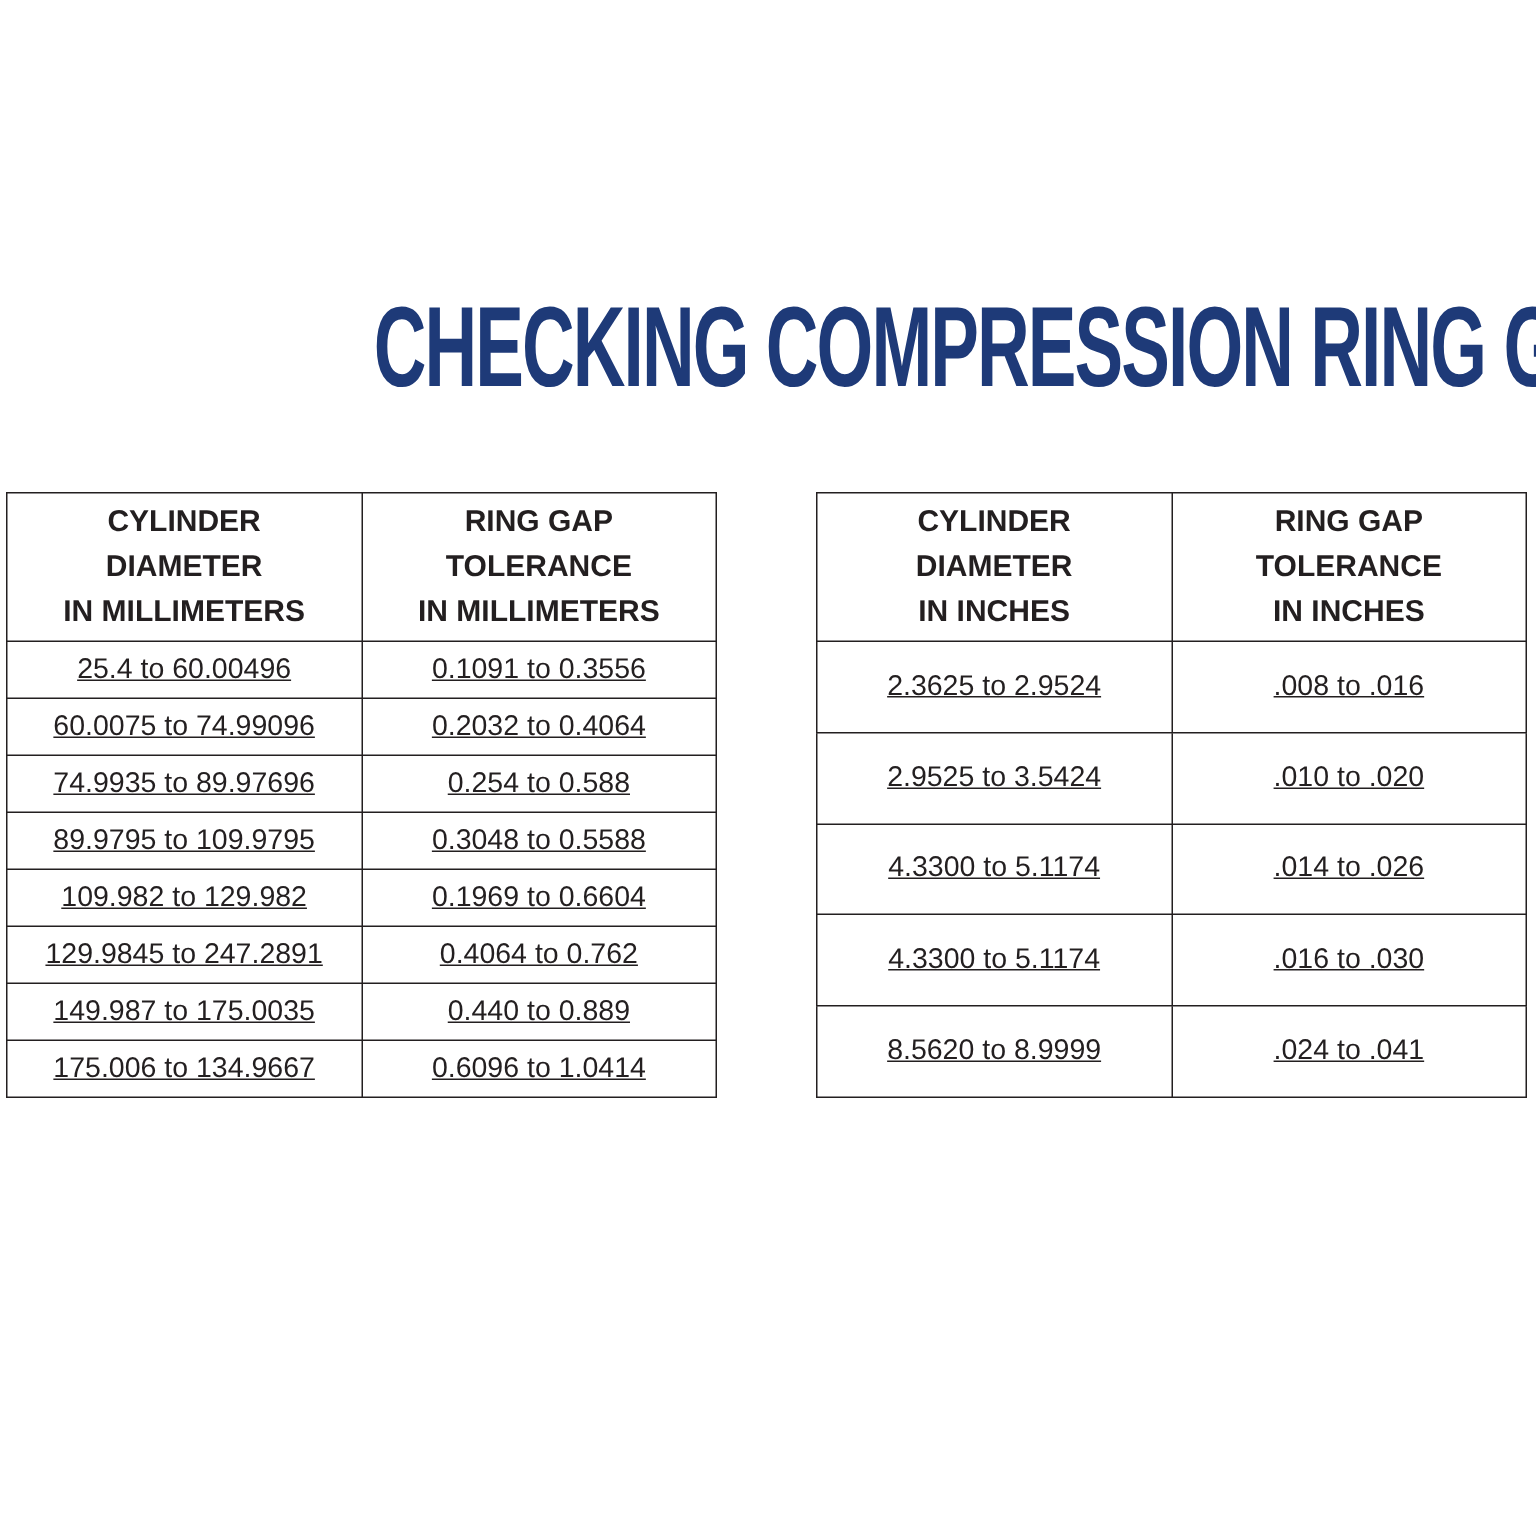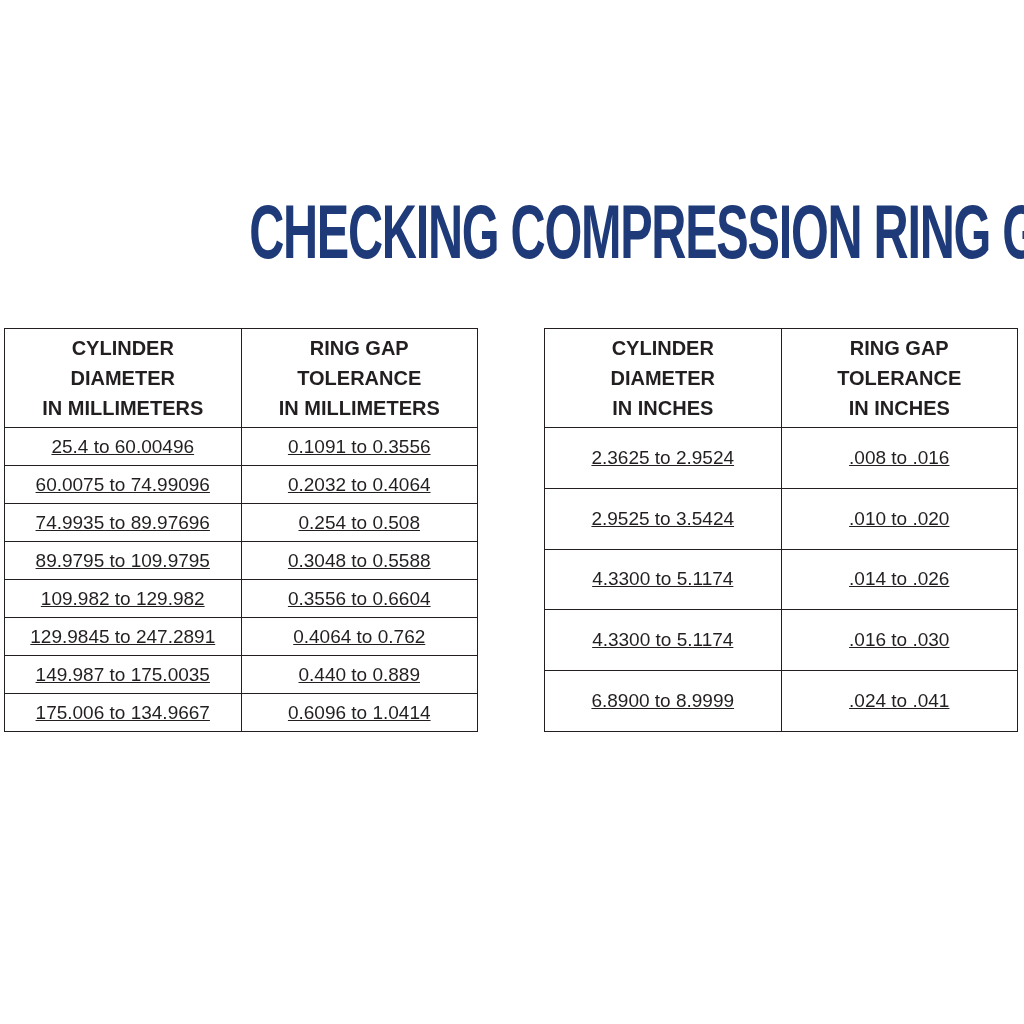--- a/index.html
+++ b/index.html
@@ -104,29 +104,29 @@
         <tr>
           <td>25.4 to 60.00496</td>
           <td>0.1091 to 0.3556</td>
         </tr>
         <tr>
           <td>60.0075 to 74.99096</td>
           <td>0.2032 to 0.4064</td>
         </tr>
         <tr>
           <td>74.9935 to 89.97696</td>
-          <td>0.254 to 0.508</td>
+          <td>0.254 to 0.588</td>
         </tr>
         <tr>
           <td>89.9795 to 109.9795</td>
           <td>0.3048 to 0.5588</td>
         </tr>
         <tr>
           <td>109.982 to 129.982</td>
-          <td>0.3556 to 0.6604</td>
+          <td>0.1969 to 0.6604</td>
         </tr>
         <tr>
           <td>129.9845 to 247.2891</td>
           <td>0.4064 to 0.762</td>
         </tr>
         <tr>
           <td>149.987 to 175.0035</td>
           <td>0.440 to 0.889</td>
         </tr>
         <tr>
@@ -158,20 +158,20 @@
         </tr>
         <tr>
           <td>4.3300 to 5.1174</td>
           <td>.014 to .026</td>
         </tr>
         <tr>
           <td>4.3300 to 5.1174</td>
           <td>.016 to .030</td>
         </tr>
         <tr>
-          <td>6.8900 to 8.9999</td>
+          <td>8.5620 to 8.9999</td>
           <td>.024 to .041</td>
         </tr>
       </tbody>
     </table>
 
   </div>
 </div>
 
 </body></html>

